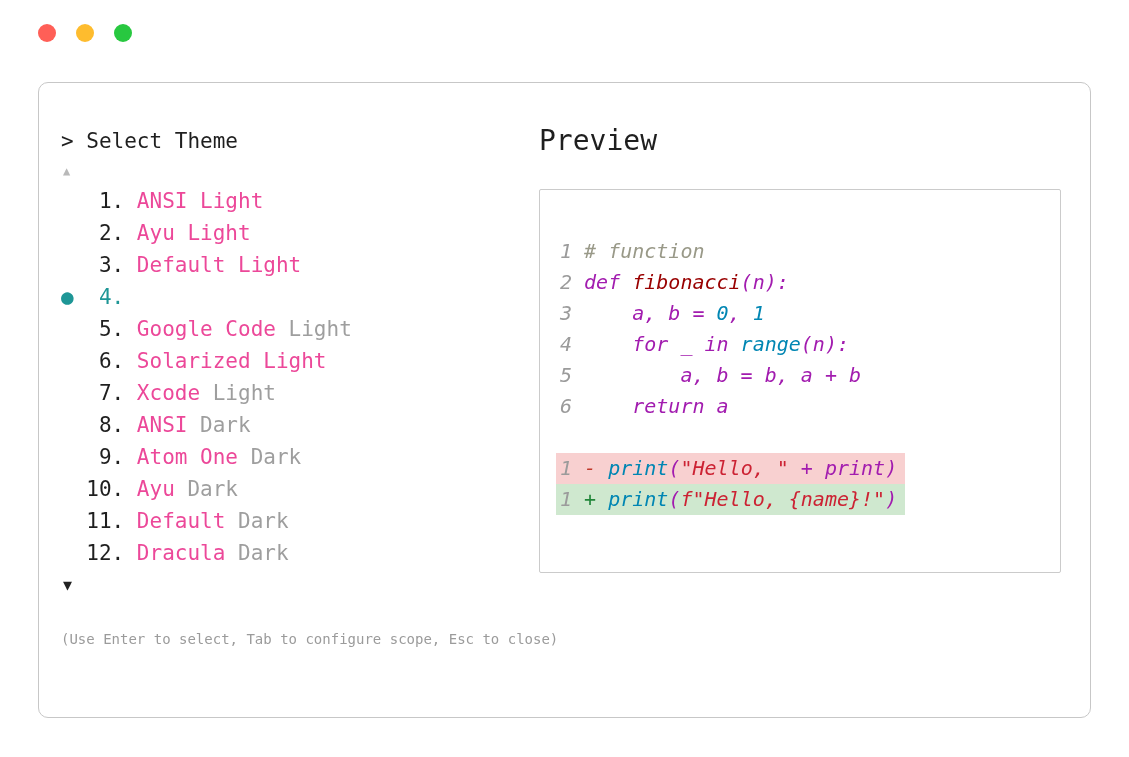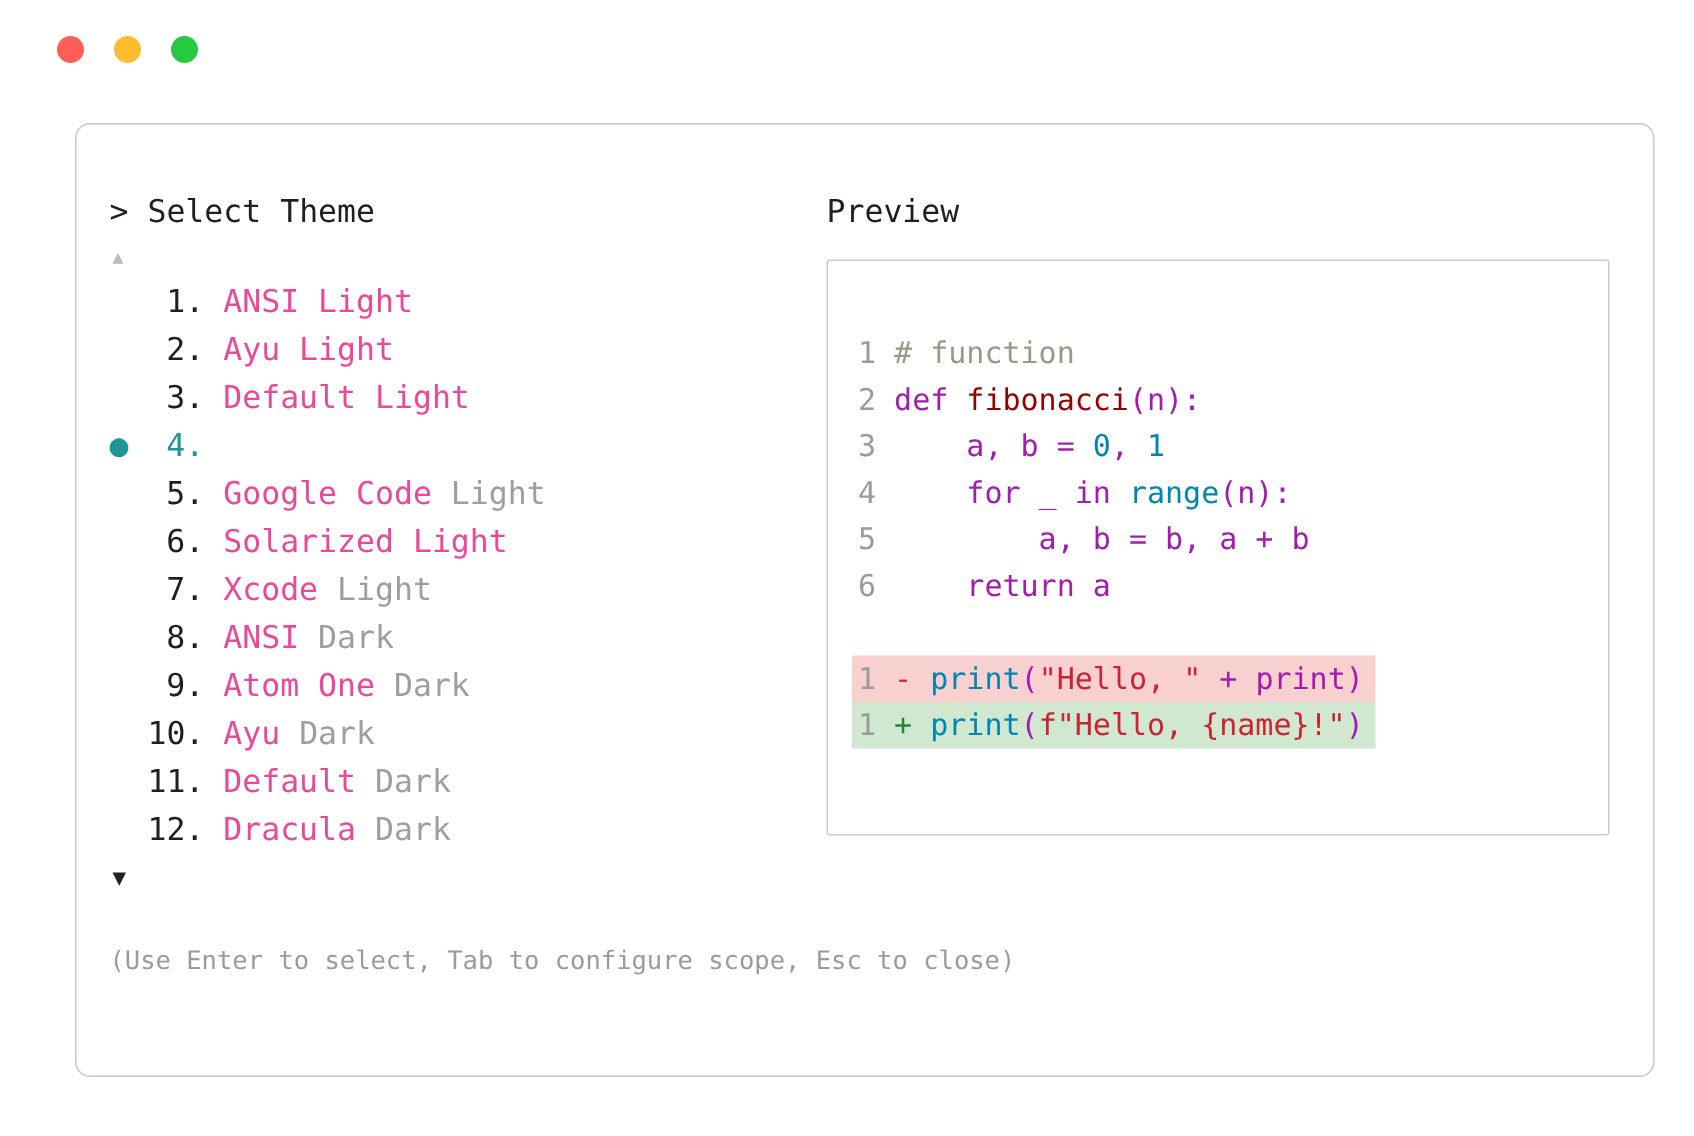--- a/index.html
+++ b/index.html
@@ -10,21 +10,21 @@
     font-family: "DejaVu Sans Mono", "Liberation Mono", monospace;
     color: #1f1f1f;
   }
 
   
   .traffic-lights { position: absolute; left: 38px; top: 24px; display: flex; gap: 20px; }
   .light { width: 18px; height: 18px; border-radius: 50%; display: inline-block; }
 
   
   .panel {
-    position: absolute; left: 50px; top: 82px;
+    position: absolute; left: 38px; top: 82px;
     width: 1053px; height: 636px;
     border: 1.5px solid #c7c7c7; border-radius: 10px;
     padding: 42px 36px 0 22px;
     background: #ffffff;
   }
 
   .columns { display: flex; }
   .left-col { width: 478px; flex: none; }
   .right-col { flex: 1; }
 
@@ -33,44 +33,45 @@
   .scroll-down { color: #222222; font-size: 15px; line-height: 32px; padding-left: 2px; }
 
   .theme-item { display: flex; font-size: 21px; line-height: 32px; white-space: pre; }
   .theme-item .bullet { width: 2ch; color: var(--accent-teal); }
   .theme-item .num { width: 3ch; text-align: right; margin-right: 1ch; color: #1f1f1f; }
   .theme-item .label { color: #ec4899; }
   .theme-item .dim { color: var(--dim-text); }
   .theme-item.selected .num,
   .theme-item.selected .label { color: var(--accent-teal); }
 
-  .preview-label { font-size: 21px; line-height: 32px; }
+  .preview-label { font-size: 28px; line-height: 32px; }
   .preview-box {
-    margin-top: 16px; height: 384px; width: 522px;
+    margin-top: 32px; height: 384px; width: 522px;
     border: 1.5px solid #cbcbcb; border-radius: 2px;
     padding: 46px 16px 0 20px;
     background: #ffffff;
+    font-style: italic;
   }
 
   .code-line { font-size: 20px; line-height: 31px; white-space: pre; }
   .code-line .ln { display: inline-block; width: 1ch; margin-right: 1ch; color: #9b9b9b; }
   .code-line.blank { height: 31px; }
   .code-line.diff { width: max-content; margin-left: -4px; padding: 0 8px 0 4px; }
   .diff.removed { background: var(--diff-removed-bg); }
   .diff.added { background: var(--diff-added-bg); }
 
   .tok-plain { color: #a21caf; }
   .tok-comment { color: var(--comment); }
   .tok-func { color: var(--function-red); }
   .tok-blue { color: var(--builtin-blue); }
   .tok-str { color: var(--string-red); }
   .tok-minus { color: var(--diff-minus); }
   .tok-plus { color: var(--diff-plus); }
 
-  .help { font-size: 17px; color: #9b9b9b; margin-top: 30px; white-space: pre; }
+  .help { font-size: 14px; color: #9b9b9b; margin-top: 30px; white-space: pre; }
 </style>
 </head>
 <body>
 
 <div class="traffic-lights">
   <span class="light" style="background: rgb(255, 95, 87);"></span>
   <span class="light" style="background: rgb(254, 188, 46);"></span>
   <span class="light" style="background: rgb(40, 200, 64);"></span>
 </div>
 

